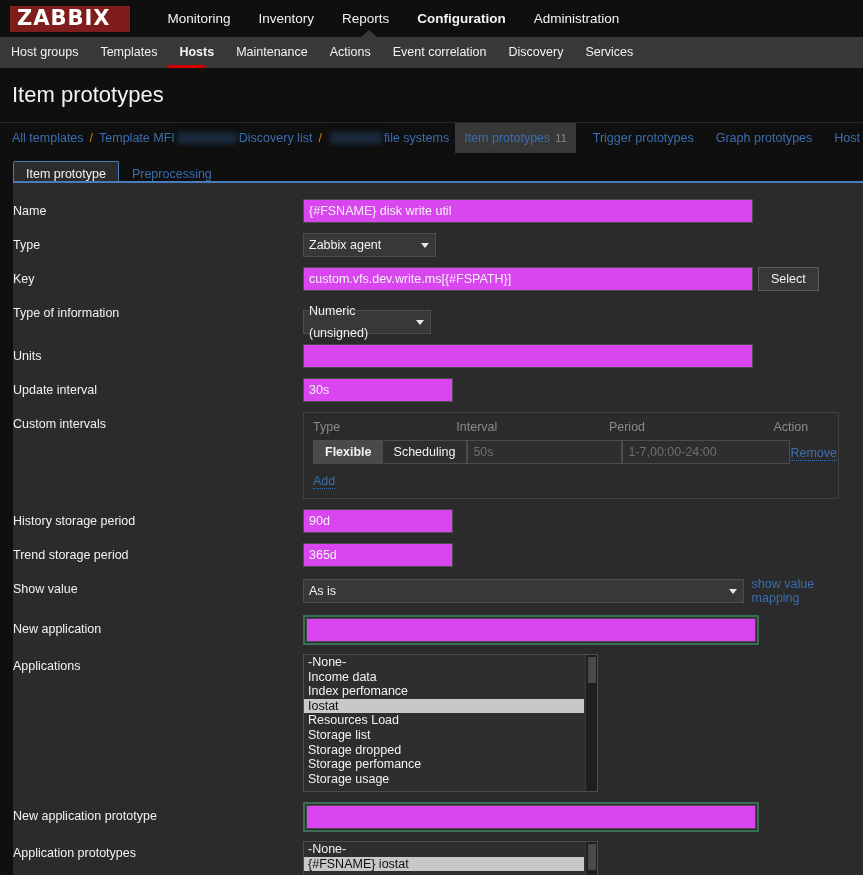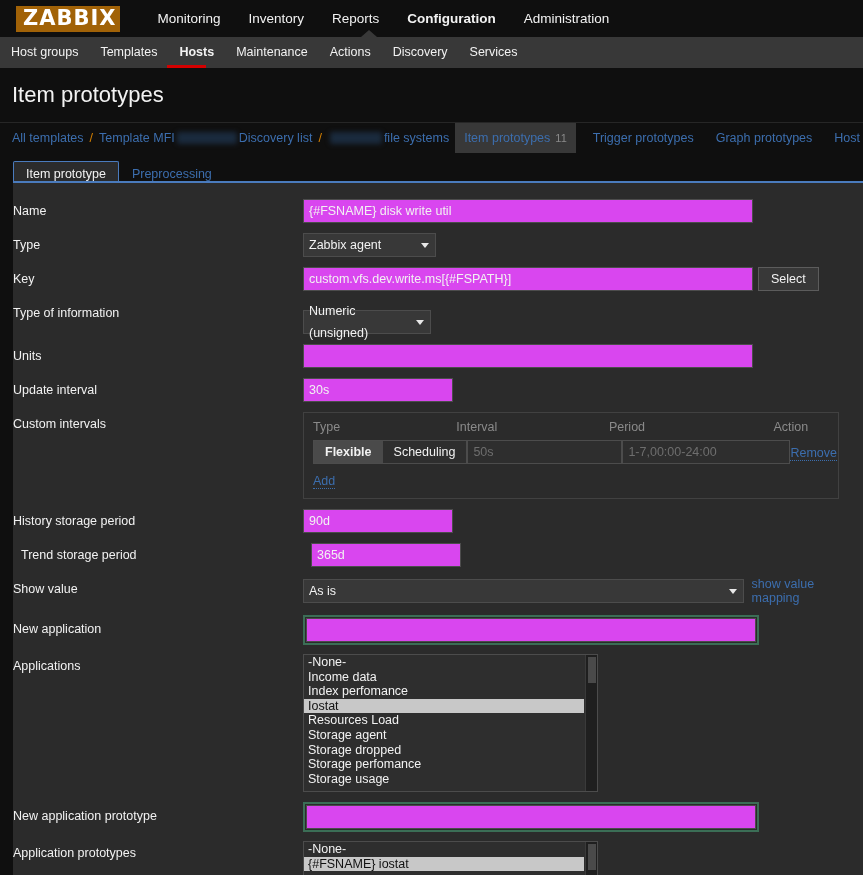--- a/index.html
+++ b/index.html
@@ -12,25 +12,25 @@
   }
   body { position: relative; }
 
   
   .topbar {
     height: 37px; background: #0f0f0f;
     display: flex; align-items: center;
     position: relative;
   }
   .logo {
-    background: #a16207; color: #ffffff;
+    background: #7f1d1d; color: #ffffff;
     font-weight: bold; font-size: 21px;
     letter-spacing: 1px;
-    padding: 2px 3px 3px 7px;
-    margin-left: 16px;
+    padding: 2px 19px 3px 7px;
+    margin-left: 10px;
     line-height: 1;
     font-family: "DejaVu Sans", sans-serif;
   }
   .topnav { display: flex; align-items: center; margin-left: 24px; }
   .topnav a {
     color: #f2f2f2; font-size: 13.5px;
     text-decoration: none;
     padding: 0 14px; line-height: 37px;
     white-space: nowrap;
   }
@@ -256,20 +256,21 @@
   </div>
 </div>
 
 <div class="subbar">
   <div class="notch" style="left:361px;"></div>
   <a href="#">Host groups</a>
   <a href="#">Templates</a>
   <a href="#" class="sel">Hosts</a>
   <a href="#">Maintenance</a>
   <a href="#">Actions</a>
+  <a href="#">Event correlation</a>
   <a href="#">Discovery</a>
   <a href="#">Services</a>
   <div class="underline" style="left:167px; width:39px;"></div>
 </div>
 
 <h1 class="page-title">Item prototypes</h1>
 <div class="hr"></div>
 
 <div class="crumbs">
   <div class="crumb-item">
@@ -392,21 +393,21 @@
     </div>
   </div>
 
   <div class="row" style="margin-top:10px;">
     <div class="lbl">History storage period</div>
     <div class="fld">
       <input class="txt w150" type="text" value="90d" style="">
     </div>
   </div>
 
-  <div class="row" style="margin-top:10px;padding-left:8px;">
+  <div class="row" style="margin-top:10px;">
     <div class="lbl">Trend storage period</div>
     <div class="fld">
       <input class="txt w150" type="text" value="365d" style="">
     </div>
   </div>
 
   <div class="row" style="margin-top:10px;">
     <div class="lbl">Show value</div>
     <div class="fld" style="display:flex; align-items:center;">
       <div class="sel-box sel-w450">
@@ -428,21 +429,21 @@
 
   <div class="row" style="margin-top:9px;">
     <div class="lbl">Applications</div>
     <div class="fld">
       <div class="listbox h138">
         <div class="opt">-None-</div>
         <div class="opt">Income data</div>
         <div class="opt">Index perfomance</div>
         <div class="opt sel">Iostat</div>
         <div class="opt">Resources Load</div>
-        <div class="opt">Storage agent</div>
+        <div class="opt">Storage list</div>
         <div class="opt">Storage dropped</div>
         <div class="opt">Storage perfomance</div>
         <div class="opt">Storage usage</div>
         <div class="lb-scroll">
           <div class="lb-thumb"></div>
         </div>
       </div>
     </div>
   </div>
 

